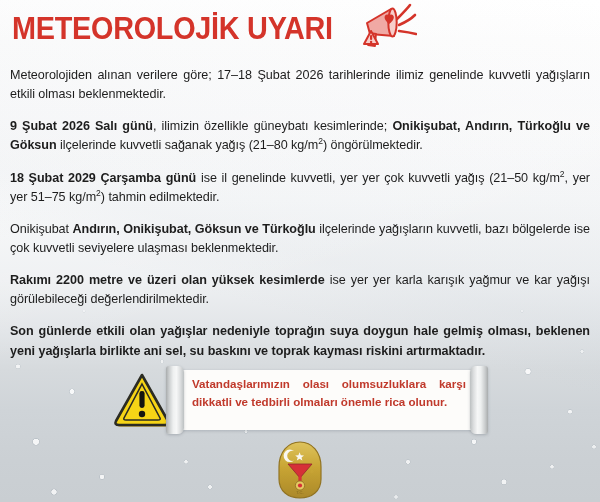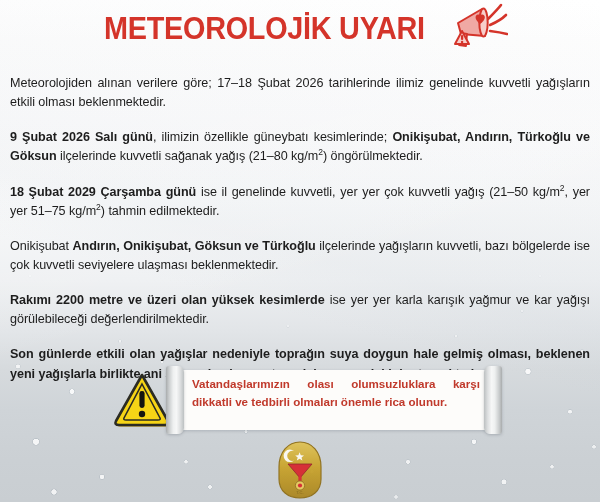--- a/index.html
+++ b/index.html
@@ -85,21 +85,20 @@
       linear-gradient(165deg, rgba(255,255,255,0.0) 0%, rgba(255,255,255,0.10) 45%, rgba(255,255,255,0.0) 55%),
       linear-gradient(195deg, rgba(190,200,208,0.0) 0%, rgba(190,200,208,0.10) 50%, rgba(190,200,208,0.0) 60%);
   }
 
   
   .header {
     position: relative;
     height: 48px;
     display: flex;
     align-items: center;
-    justify-content: center;
     gap: 4px;
     padding-top: 4px;
   }
   .poster-title {
     font-family: "Liberation Sans", sans-serif;
     font-weight: bold;
     font-size: 31px;
     letter-spacing: -0.3px;
     color: #d4342a;
     line-height: 1;
@@ -112,21 +111,21 @@
     margin-left: 2px;
     margin-top: -4px;
   }
 
   
   .content {
     position: relative;
     padding: 6px 10px 0 10px;
   }
   .para {
-    margin: 16px 0 13px 0;
+    margin: 8px 0 13px 0;
     font-size: 12.6px;
     line-height: 1.52;
     color: #1d1d1d;
     text-align: justify;
     text-justify: inter-word;
     letter-spacing: -0.05px;
   }
   .para:last-child { margin-bottom: 0; }
   .para b { font-weight: bold; }
   .para sup { font-size: 0.68em; vertical-align: super; line-height: 0; }
@@ -142,22 +141,23 @@
   }
   .warning-triangle {
     position: absolute;
     left: 112px;
     top: 5px;
   }
   .scroll-banner {
     position: absolute;
     left: 166px;
     top: 0px;
-    width: 336px;
+    width: 308px;
     height: 68px;
+    padding-left: 14px;
   }
   .scroll-face {
     position: absolute;
     left: 14px;
     right: 14px;
     top: 4px;
     bottom: 4px;
     background: #fdfcfa;
     box-shadow: 0 1px 3px rgba(90,100,110,0.28);
   }

